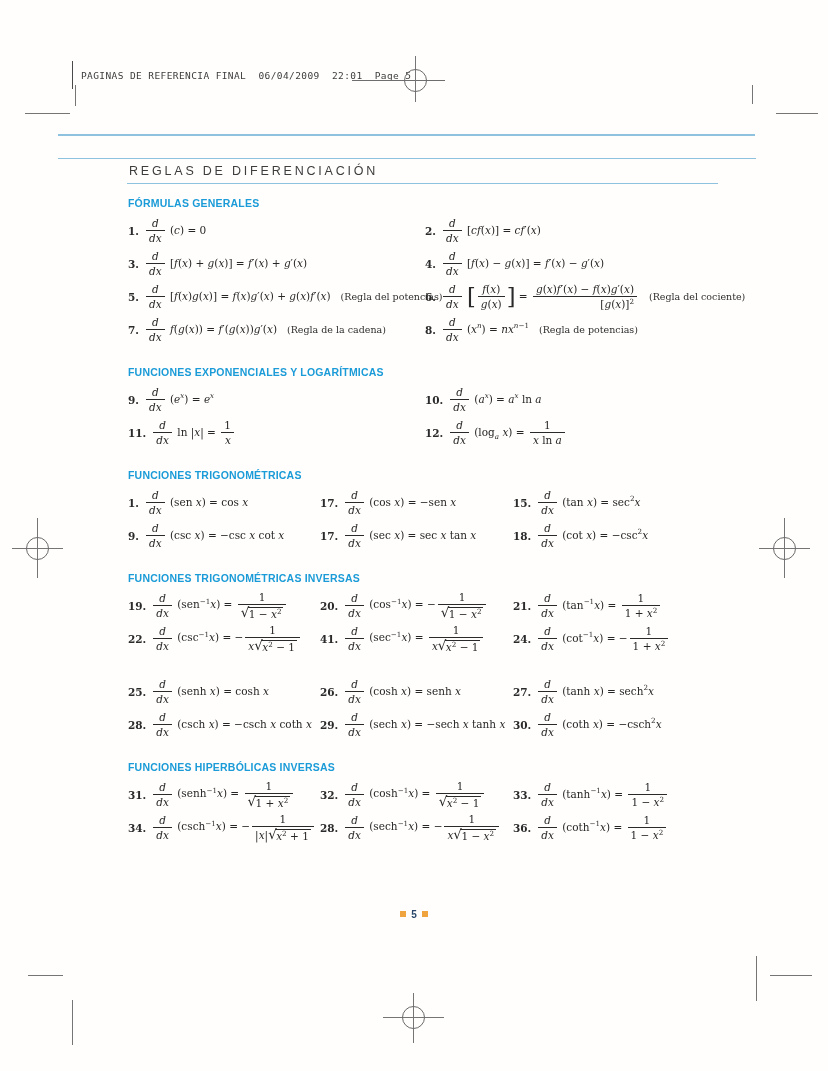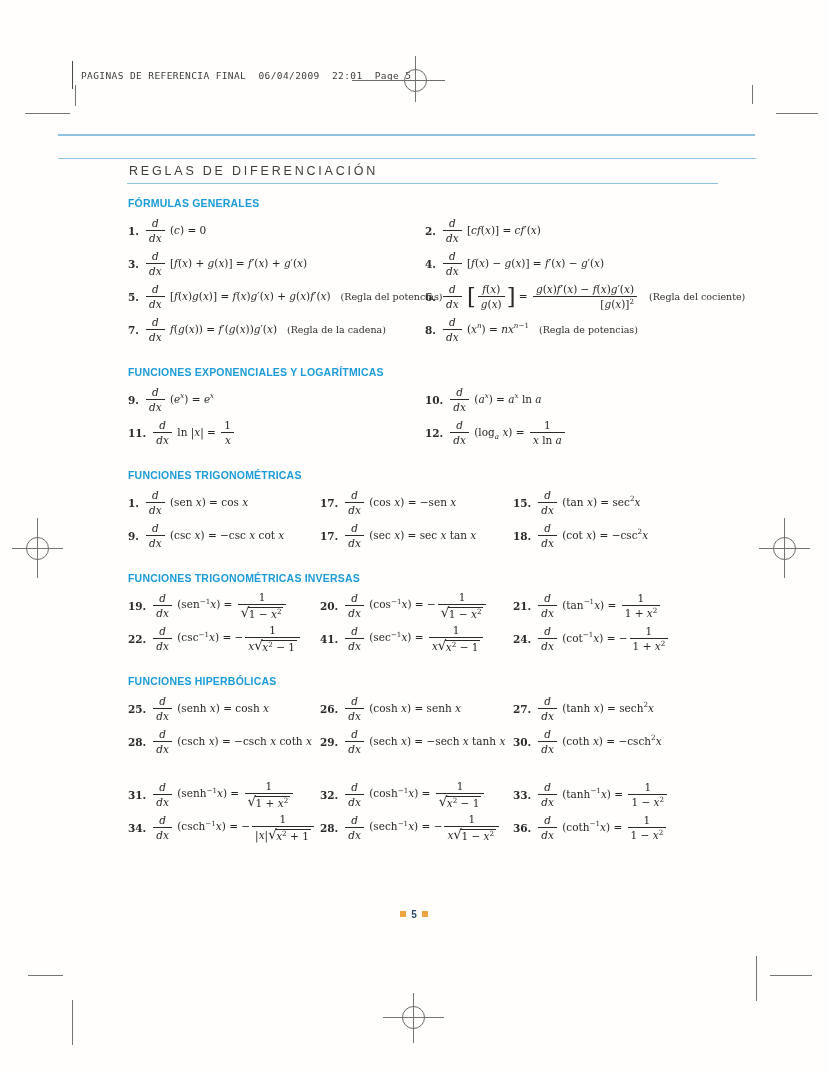--- a/index.html
+++ b/index.html
@@ -332,21 +332,20 @@
                 <span class="fn"><span class="it">d</span></span>
                 <span class="fd"><span class="it">dx</span></span>
               </span> (cot<sup>−1</sup><span class="it">x</span>) = −<span class="fr">
                 <span class="fn">1</span>
                 <span class="fd">1 + <span class="it">x</span><sup>2</sup></span>
               </span></span>
           </div>
         </div>
       </div>
       <div class="section">
-        <div class="sec-h">FUNCIONES HIPERBÓLICAS</div>
         <div class="grid g3">
           <div class="item">
             <span class="num">25.</span>
             <span class="fx"><span class="fr">
                 <span class="fn"><span class="it">d</span></span>
                 <span class="fd"><span class="it">dx</span></span>
               </span> (senh <span class="it">x</span>) = cosh <span class="it">x</span></span>
           </div>
           <div class="item">
             <span class="num">26.</span>
@@ -379,20 +378,21 @@
           <div class="item">
             <span class="num">30.</span>
             <span class="fx"><span class="fr">
                 <span class="fn"><span class="it">d</span></span>
                 <span class="fd"><span class="it">dx</span></span>
               </span> (coth <span class="it">x</span>) = −csch<sup>2</sup><span class="it">x</span></span>
           </div>
         </div>
       </div>
       <div class="section">
+        <div class="sec-h">FUNCIONES HIPERBÓLICAS INVERSAS</div>
         <div class="grid g3">
           <div class="item">
             <span class="num">31.</span>
             <span class="fx"><span class="fr">
                 <span class="fn"><span class="it">d</span></span>
                 <span class="fd"><span class="it">dx</span></span>
               </span> (senh<sup>−1</sup><span class="it">x</span>) = <span class="fr">
                 <span class="fn">1</span>
                 <span class="fd"><span class="sq">
                     <span class="sqi">1 + <span class="it">x</span><sup>2</sup></span>

